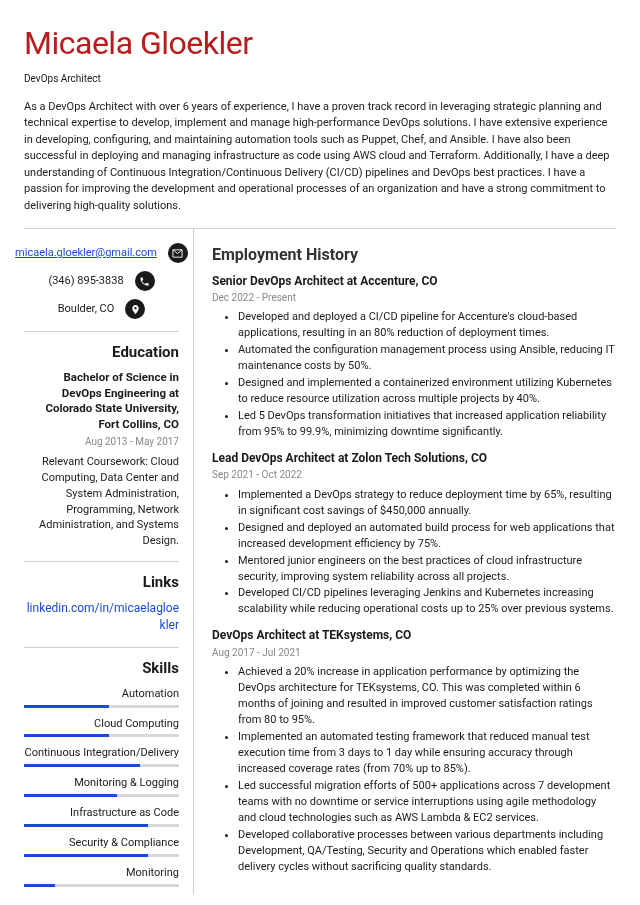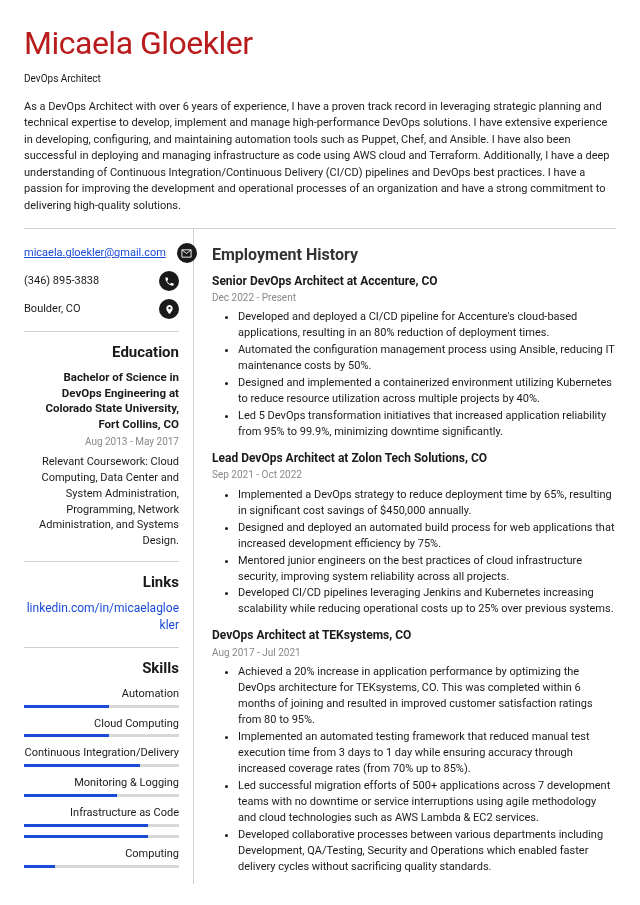--- a/index.html
+++ b/index.html
@@ -44,21 +44,21 @@
     text-align: right;
   }
   .right {
     flex: 1;
     padding-left: 18px;
     padding-top: 14px;
   }
   .contact-row {
     display: flex;
     align-items: center;
-    justify-content: space-between;
+    justify-content: center;
     gap: 11px;
     margin-bottom: 8px;
     font-size: 11px;
   }
   .contact-row .icon {
     width: 20px;
     height: 20px;
     border-radius: 50%;
     background: #1a1a1a;
     display: flex;
@@ -222,26 +222,27 @@
                 <div class="skill-fill" style="width: 60%;"></div>
               </div>
             </div>
             <div class="skill">
               <div class="skill-name">Infrastructure as Code</div>
               <div class="skill-bar">
                 <div class="skill-fill" style="width: 80%;"></div>
               </div>
             </div>
             <div class="skill">
+              <div class="skill-name">Security &amp; Compliance</div>
               <div class="skill-bar">
                 <div class="skill-fill" style="width: 80%;"></div>
               </div>
             </div>
             <div class="skill">
-              <div class="skill-name">Computing</div>
+              <div class="skill-name">Monitoring</div>
               <div class="skill-bar">
                 <div class="skill-fill" style="width: 20%;"></div>
               </div>
             </div>
           </div>
       </div>
 
     </div>
 
     <div class="right">

